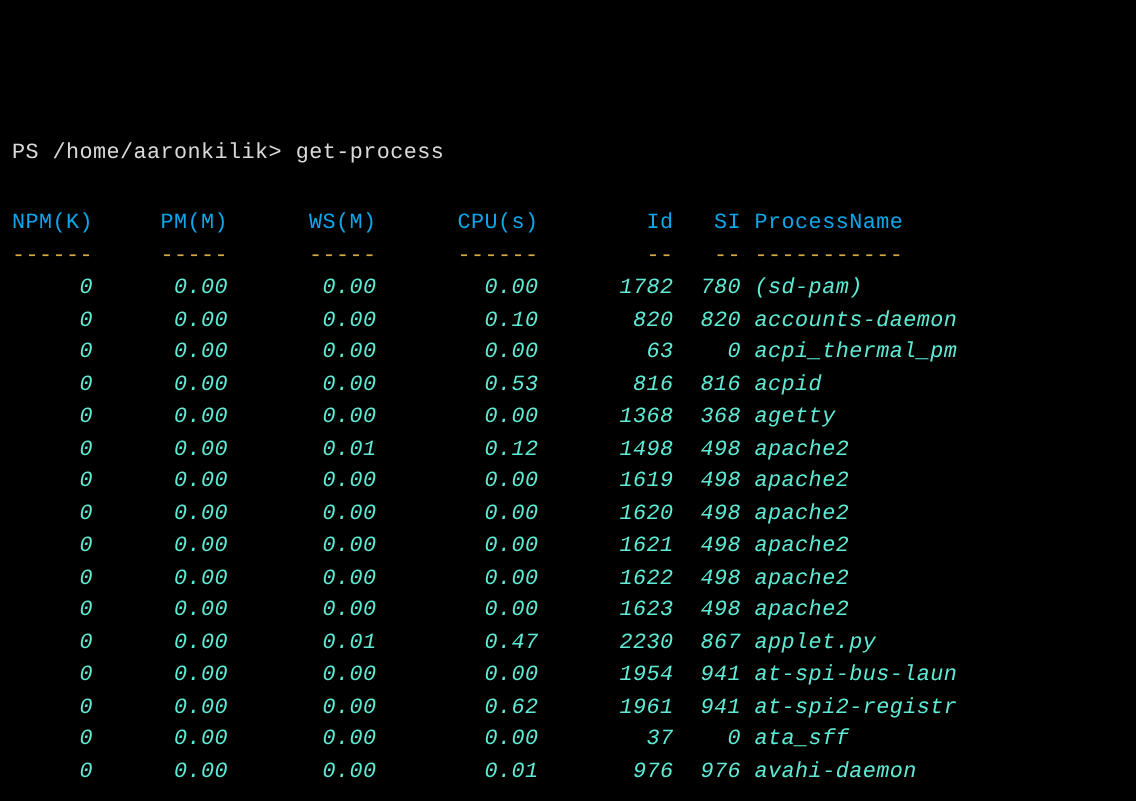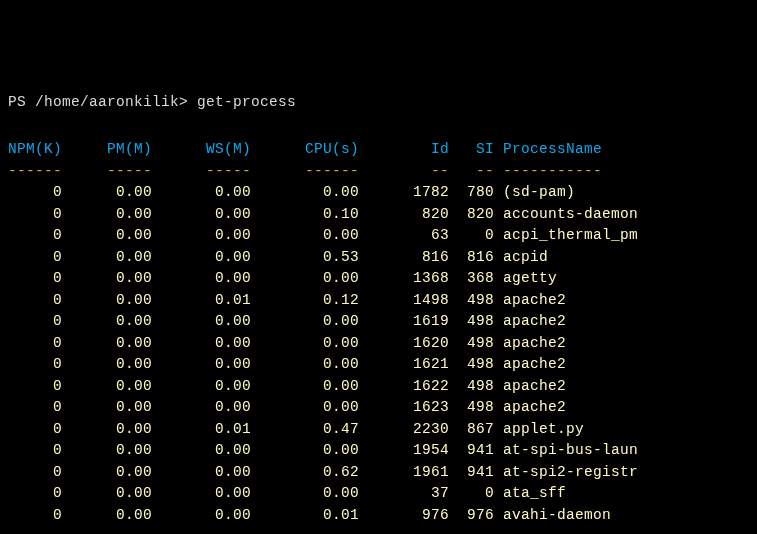--- a/index.html
+++ b/index.html
@@ -36,21 +36,22 @@
     .prompt-cmd {
       color: #d9d9d9;
     }
     .header-row {
       color: #0ea5e9;
     }
     .divider-row {
       color: #d4a843;
     }
     .data-row {
-      color: #fef9c3;
+      color: #5eead4;
+      font-style: italic;
     }
   </style>
 </head>
 <body>
 
 
 
 <div class="prompt-line"><span class="prompt-ps">PS</span> <span class="prompt-path">/home/aaronkilik</span><span class="prompt-arrow">&gt;</span> <span class="prompt-cmd">get-process</span></div>
 <div id="table-container"><div class="header-row">NPM(K)     PM(M)      WS(M)      CPU(s)        Id   SI ProcessName</div><div class="divider-row">------     -----      -----      ------        --   -- -----------</div><div class="data-row">     0      0.00       0.00        0.00      1782  780 (sd-pam)</div><div class="data-row">     0      0.00       0.00        0.10       820  820 accounts-daemon</div><div class="data-row">     0      0.00       0.00        0.00        63    0 acpi_thermal_pm</div><div class="data-row">     0      0.00       0.00        0.53       816  816 acpid</div><div class="data-row">     0      0.00       0.00        0.00      1368  368 agetty</div><div class="data-row">     0      0.00       0.01        0.12      1498  498 apache2</div><div class="data-row">     0      0.00       0.00        0.00      1619  498 apache2</div><div class="data-row">     0      0.00       0.00        0.00      1620  498 apache2</div><div class="data-row">     0      0.00       0.00        0.00      1621  498 apache2</div><div class="data-row">     0      0.00       0.00        0.00      1622  498 apache2</div><div class="data-row">     0      0.00       0.00        0.00      1623  498 apache2</div><div class="data-row">     0      0.00       0.01        0.47      2230  867 applet.py</div><div class="data-row">     0      0.00       0.00        0.00      1954  941 at-spi-bus-laun</div><div class="data-row">     0      0.00       0.00        0.62      1961  941 at-spi2-registr</div><div class="data-row">     0      0.00       0.00        0.00        37    0 ata_sff</div><div class="data-row">     0      0.00       0.00        0.01       976  976 avahi-daemon</div></div>
 

